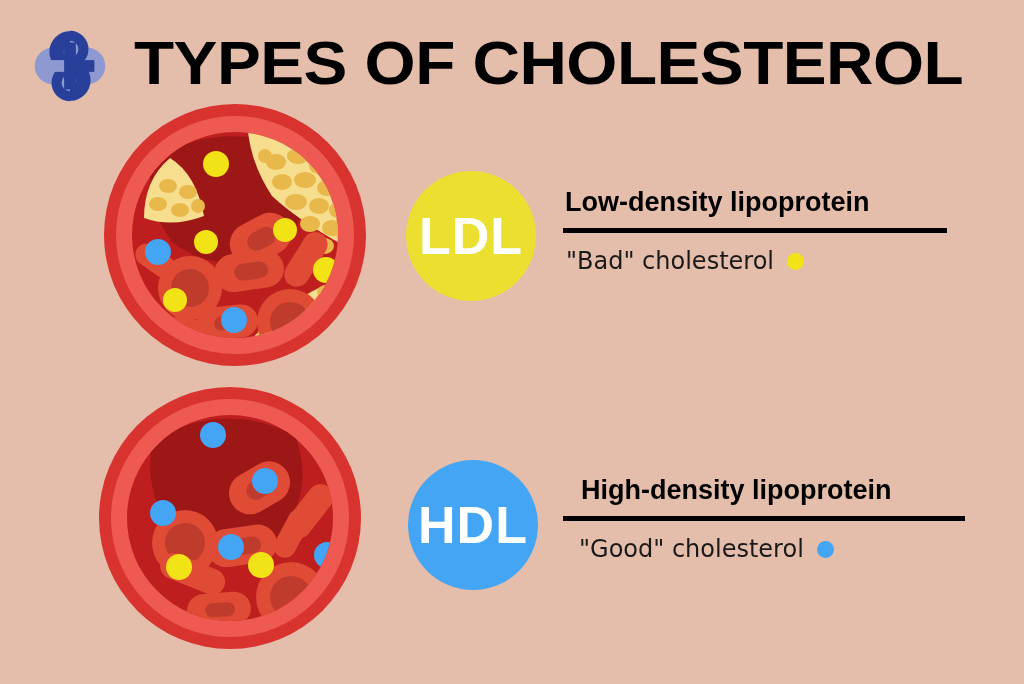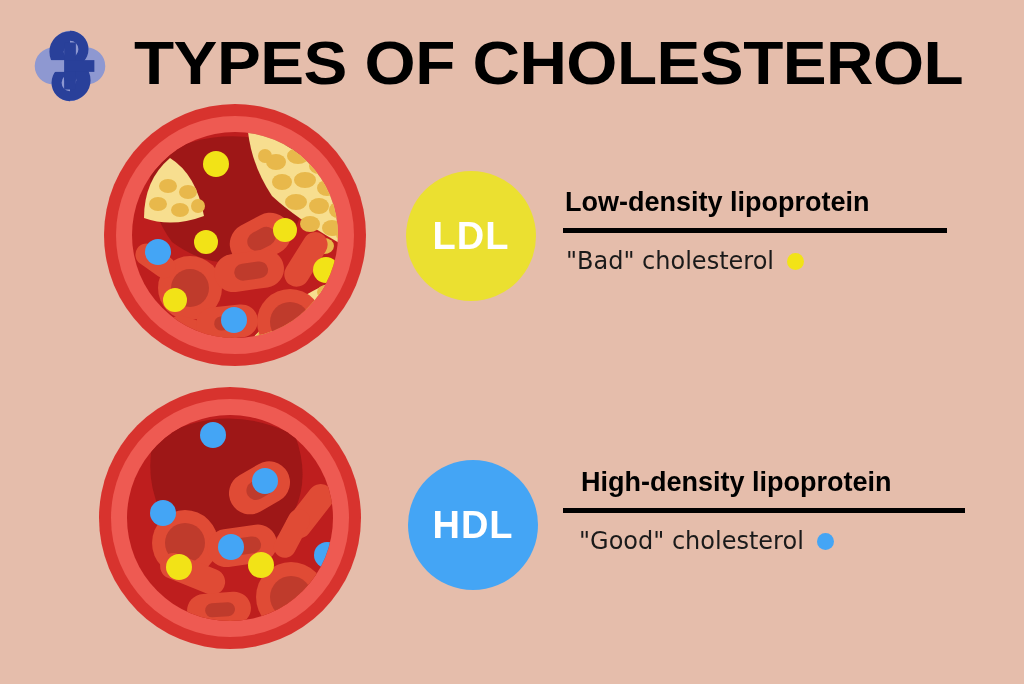--- a/index.html
+++ b/index.html
@@ -74,41 +74,41 @@
     position: absolute;
     width: 130px;
     height: 130px;
     border-radius: 50%;
     display: flex;
     align-items: center;
     justify-content: center;
     color: #FFFFFF;
     font-family: "Liberation Sans", sans-serif;
     font-weight: bold;
-    font-size: 38px;
+    font-size: 52px;
     letter-spacing: 1px;
   }
   #badge-ldl {
     left: 406px;
     top: 71px;
     background: #EBE030;
   }
   #badge-hdl {
     left: 408px;
     top: 75px;
     background: #44A5F5;
   }
 
   .info {
     position: absolute;
     left: 563px;
     width: 400px;
   }
   #info-ldl { top: 85px; }
-  #info-hdl { top: 80px; }
+  #info-hdl { top: 88px; }
 
   .info-title {
     font-family: "Liberation Sans", sans-serif;
     font-weight: bold;
     font-size: 27px;
     line-height: 34px;
     color: #000000;
     white-space: nowrap;
   }
   #info-ldl .info-title { padding-left: 2px; }

